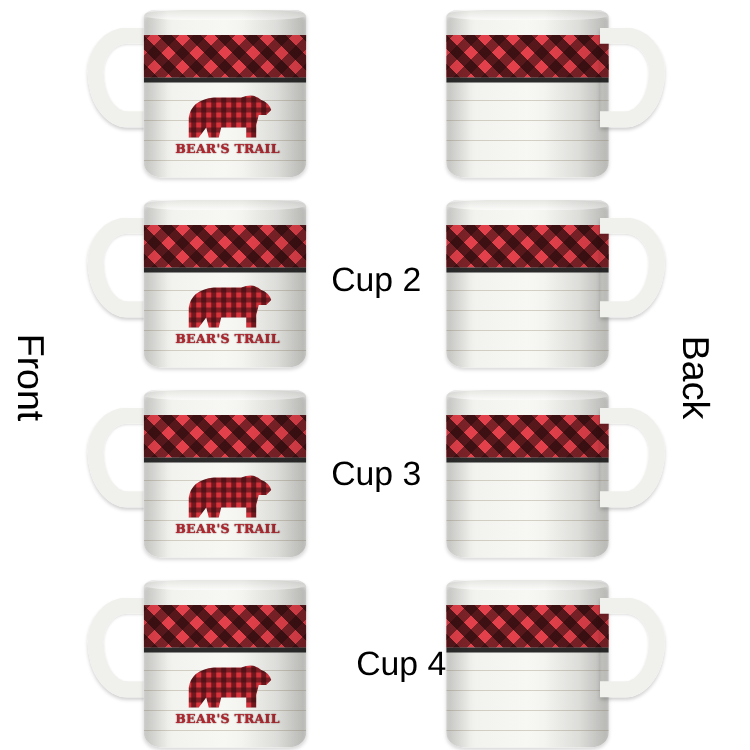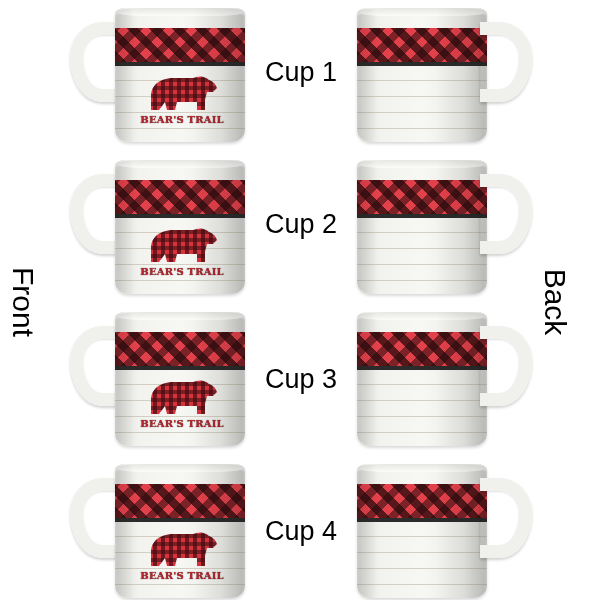--- a/index.html
+++ b/index.html
@@ -88,21 +88,20 @@
                 <rect width="8" height="4" fill="#3a0d10" opacity="0.55"></rect>
               </pattern>
             </defs>
           <path d="M14 40 L14 24 Q16 10 34 8 L56 8 Q66 4 72 10 Q78 12 80 18 L76 22 L70 22 L68 30 L68 40 L60 40 L60 32 L40 32 L38 40 L30 40 L28 32 L22 40 Z" fill="url(#bp1)"></path>
         </svg>
         <div class="brand">BEAR'S TRAIL</div>
       </div>
       <div class="shade"></div>
     </div>
   </div>
-  <div class="cup-label" style="top:57px;">Cup 1</div>
   <div class="mug back">
     <div class="body">
         <div class="rim"></div>
         <div class="band"></div>
         <div class="band-line"></div>
         <div class="planks"></div>
         <div class="shade"></div>
       </div>
   </div>
   <div class="handle right back-handle"></div>
@@ -199,21 +198,21 @@
                 <rect width="8" height="4" fill="#3a0d10" opacity="0.55"></rect>
               </pattern>
             </defs>
           <path d="M14 40 L14 24 Q16 10 34 8 L56 8 Q66 4 72 10 Q78 12 80 18 L76 22 L70 22 L68 30 L68 40 L60 40 L60 32 L40 32 L38 40 L30 40 L28 32 L22 40 Z" fill="url(#bp4)"></path>
         </svg>
         <div class="brand">BEAR'S TRAIL</div>
       </div>
       <div class="shade"></div>
     </div>
   </div>
-  <div class="cup-label" style="top:60px;">Cup 4</div>
+  <div class="cup-label" style="top:60px;padding-left:20px;">Cup 4</div>
   <div class="mug back">
     <div class="body">
         <div class="rim"></div>
         <div class="band"></div>
         <div class="band-line"></div>
         <div class="planks"></div>
         <div class="shade"></div>
       </div>
   </div>
   <div class="handle right back-handle"></div>

